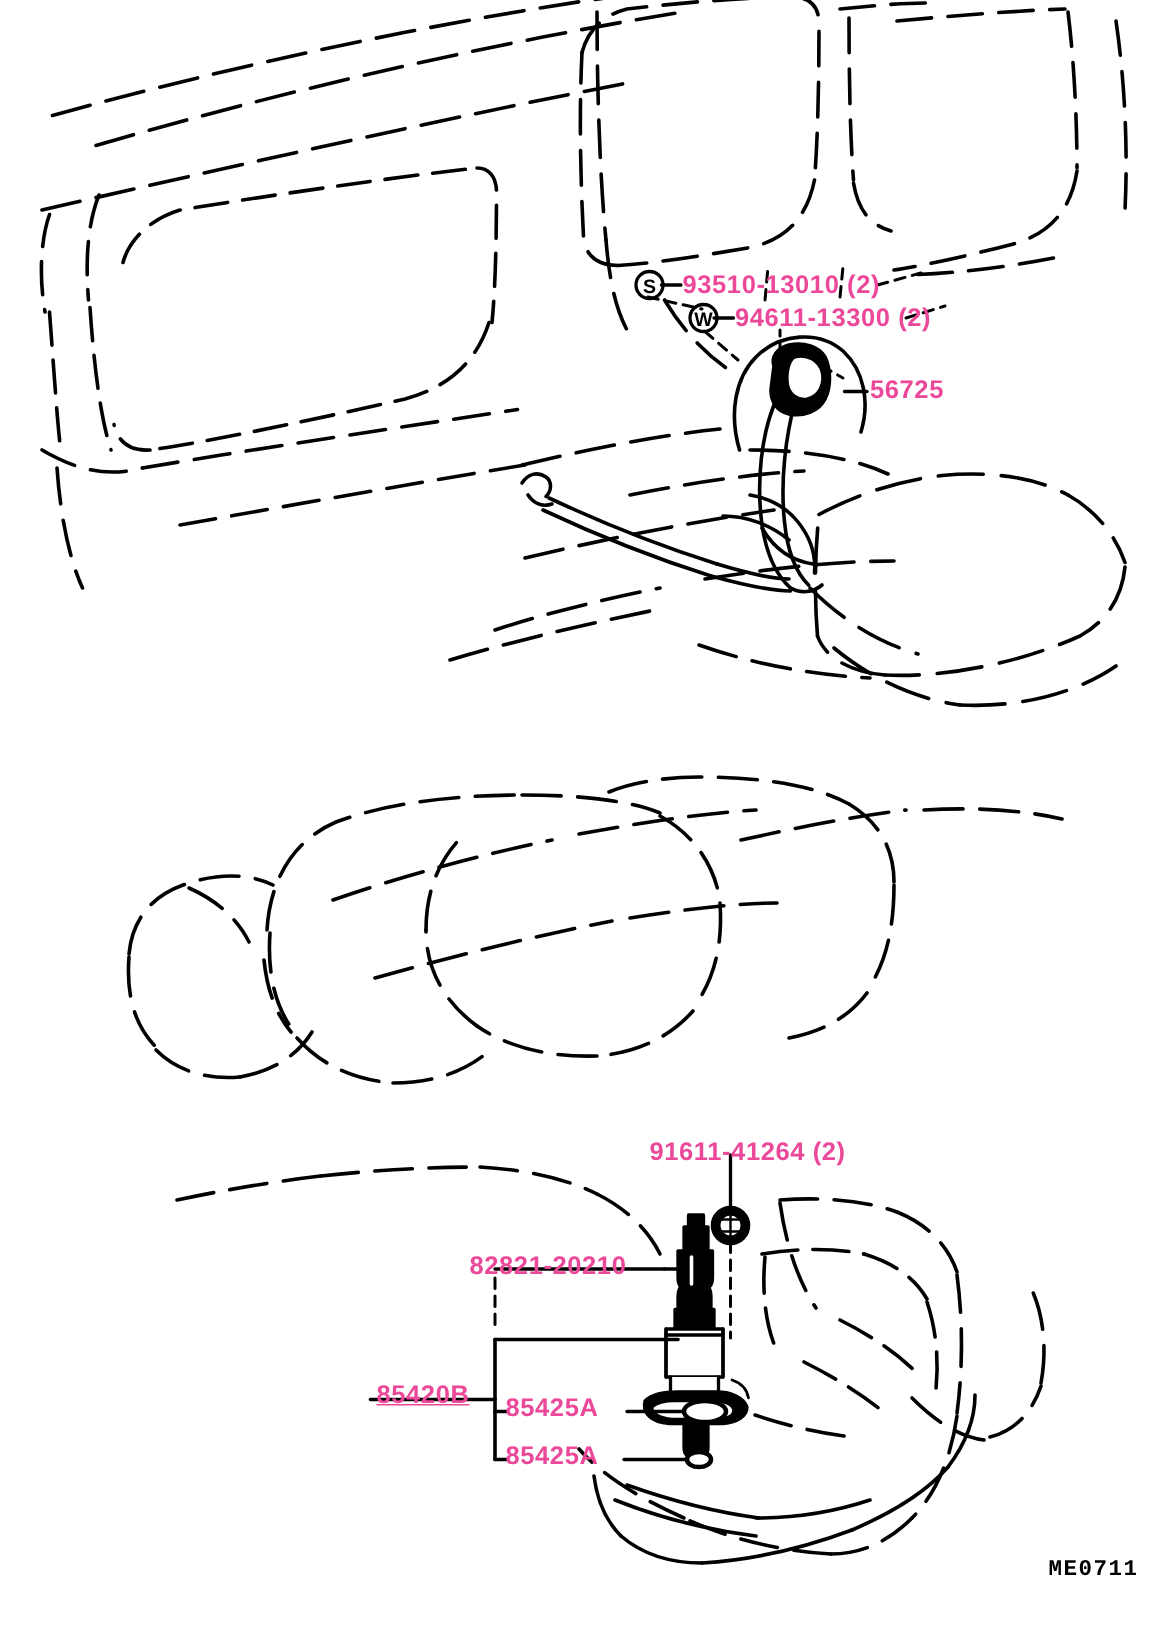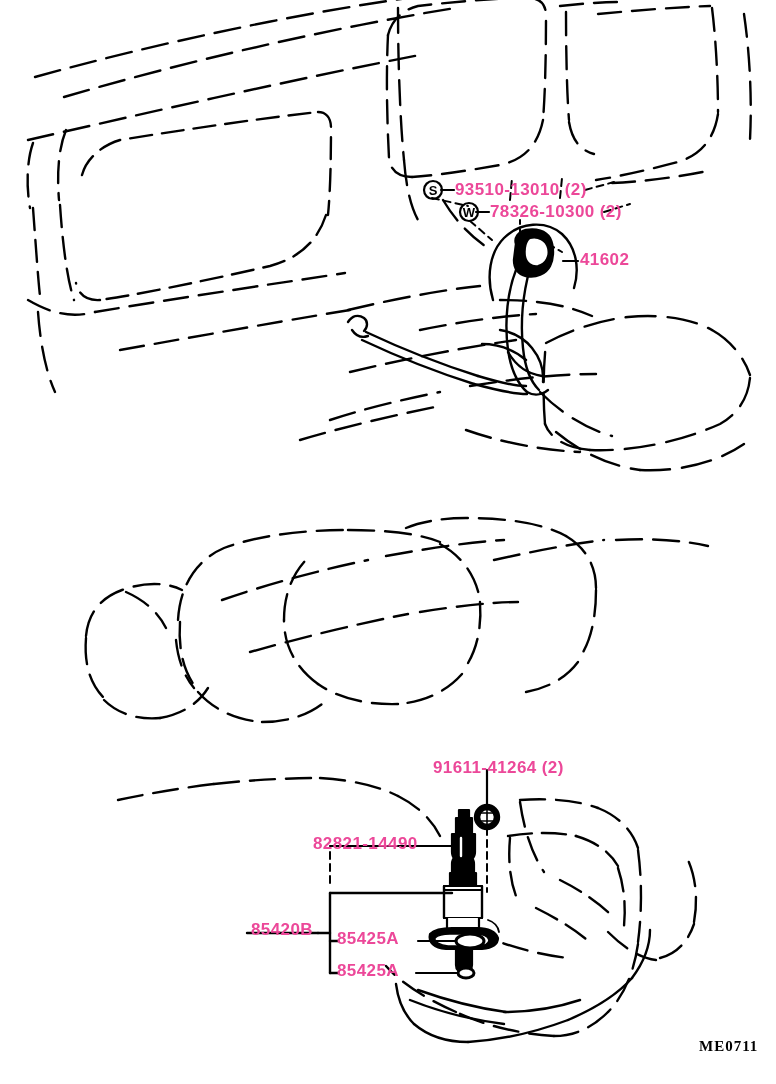--- a/index.html
+++ b/index.html
@@ -4,21 +4,21 @@
 <style>
   html,body{margin:0;padding:0;background:#ffffff;}
   body{width:776px;height:1084px;position:relative;overflow:hidden;
        font-family:"Liberation Sans",sans-serif;}
   #sheet{position:absolute;left:0;top:0;width:776px;height:1084px;background:#fff;}
   svg{position:absolute;left:0;top:0;width:776px;height:1084px;display:block;}
   .lbl{position:absolute;white-space:nowrap;color:#ec4899;
        font-family:"Liberation Sans",sans-serif;font-weight:bold;
        font-size:17px;letter-spacing:0.4px;}
   .code{position:absolute;white-space:nowrap;color:#000;font-weight:bold;
-        font-family:Liberation Serif, serif;font-size:15px;letter-spacing:1px;text-align:center;}
+        font-family:Liberation Mono, monospace;font-size:15px;letter-spacing:1px;text-align:center;}
 </style>
 </head>
 <body>
 
 <div id="sheet">
 
   <svg viewBox="0 0 776 1084">
     <g fill="none" stroke="#000" stroke-width="2.4" stroke-linecap="round" stroke-linejoin="round">
 
       <g stroke-dasharray="26 11">
@@ -286,29 +286,29 @@
 
   <div class="sym" style="position:absolute;left:458px;top:201px;width:22px;height:22px;">
     <svg viewBox="0 0 22 22" style="position:absolute;left:0;top:0;width:22px;height:22px;">
       <circle cx="11" cy="11" r="9" fill="none" stroke="#000" stroke-width="2.2"></circle>
       <text x="11" y="16" text-anchor="middle" font-family="Liberation Sans, sans-serif" font-size="13" font-weight="bold" fill="#000">W</text>
     </svg>
   </div>
 
   <div class="lbl" style="left:455px;top:180px;">93510-13010 (2)</div>
 
-  <div class="lbl" style="left:490px;top:202px;">78326-10300 (2)</div>
-
-  <div class="lbl" style="left:580px;top:250px;">41602</div>
+  <div class="lbl" style="left:490px;top:202px;">94611-13300 (2)</div>
+
+  <div class="lbl" style="left:580px;top:250px;">56725</div>
 
   <div class="lbl" style="left:433px;top:758px;">91611-41264 (2)</div>
 
-  <div class="lbl" style="left:313px;top:834px;">82821-14490</div>
-
-  <div class="lbl" style="left:251px;top:920px;">85420B</div>
+  <div class="lbl" style="left:313px;top:834px;">82821-20210</div>
+
+  <div class="lbl" style="left:251px;top:920px;text-decoration:underline;">85420B</div>
 
   <div class="lbl" style="left:337px;top:929px;">85425A</div>
 
   <div class="lbl" style="left:337px;top:961px;">85425A</div>
 
   <div class="code" style="left:699px;top:1038px;">ME0711</div>
 
 </div>
 
 </body></html>

